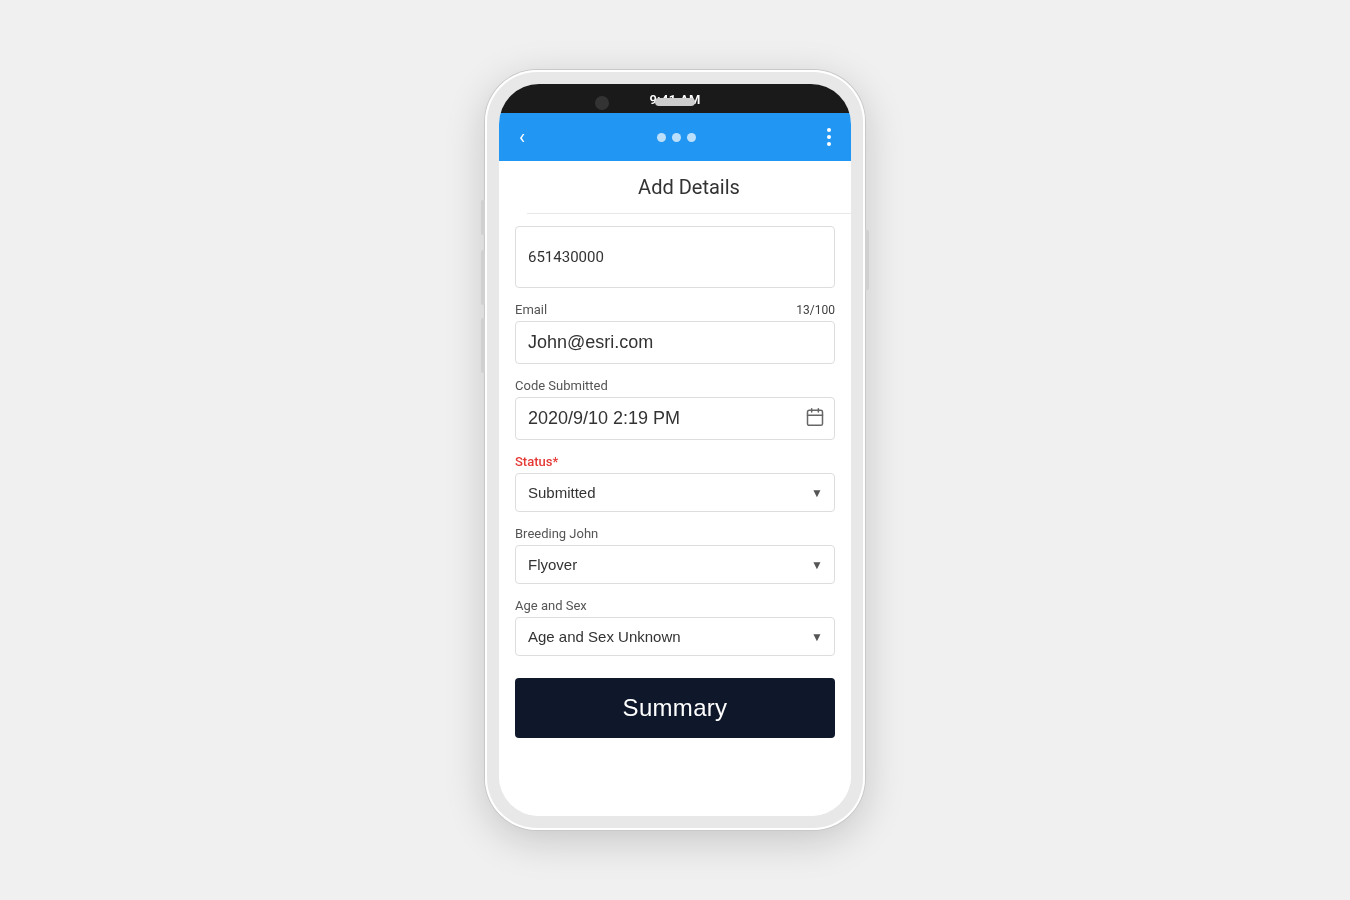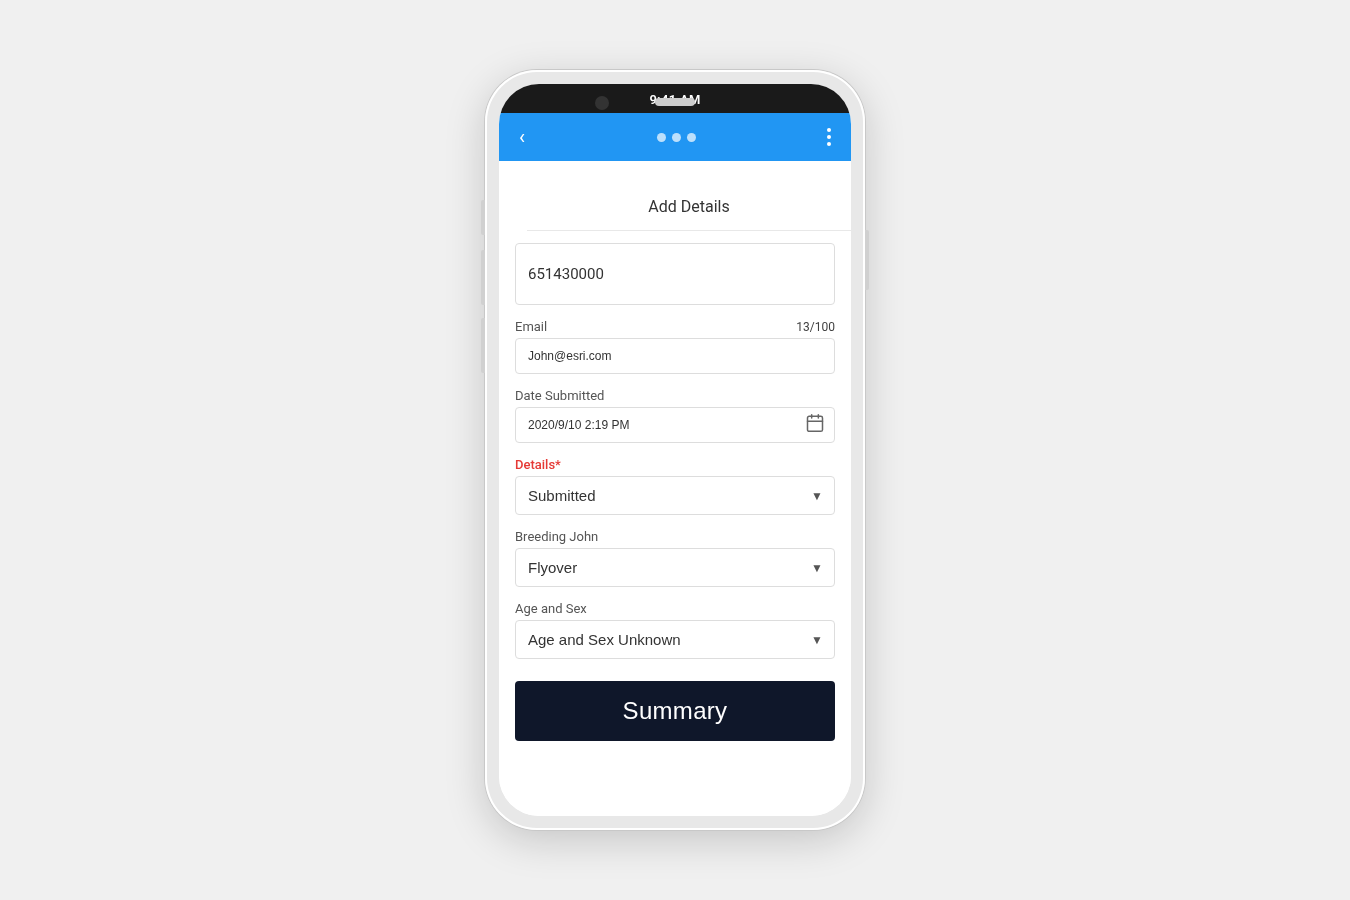--- a/index.html
+++ b/index.html
@@ -166,24 +166,24 @@
     .content {
       flex: 1;
       overflow-y: auto;
       background: #fff;
       display: flex;
       flex-direction: column;
     }
 
     .page-title {
       text-align: center;
-      font-size: 16px;
+      font-size: 20px;
       font-weight: 400;
       color: #333;
-      padding: 36px 16px 14px;
+      padding: 14px 16px 14px;
       border-bottom: 1px solid #e8e8e8;
       margin-left: 28px;
     }
 
     .form-area {
       flex: 1;
       padding: 12px 16px;
       display: flex;
       flex-direction: column;
       gap: 0;
@@ -223,21 +223,21 @@
     .field-char-count {
       font-size: 12px;
       color: #404040;
     }
 
     .field-input {
       width: 100%;
       border: 1px solid #ddd;
       border-radius: 4px;
       padding: 10px 12px;
-      font-size: 12px;
+      font-size: 18px;
       color: #333;
       background: #fff;
       outline: none;
     }
 
     .field-date-wrapper {
       position: relative;
       display: flex;
       align-items: center;
     }
@@ -345,37 +345,37 @@
 
         <div class="field-group">
           <div class="field-label">
             <span>Email</span>
             <span class="field-char-count">13/100</span>
           </div>
           <input class="field-input" type="text" value="John@esri.com" style="">
         </div>
 
         <div class="field-group">
-          <div class="field-label">Date Submitted</div>
+          <div class="field-label">Code Submitted</div>
           <div class="field-date-wrapper">
             <input class="field-input" type="text" value="2020/9/10 2:19 PM" style="">
             <div class="calendar-icon">
               <svg width="20" height="20" viewBox="0 0 24 24" fill="none" stroke="#666" stroke-width="1.8" stroke-linecap="round" stroke-linejoin="round">
                 <rect x="3" y="4" width="18" height="18" rx="2" ry="2"></rect>
                 <line x1="16" y1="2" x2="16" y2="6"></line>
                 <line x1="8" y1="2" x2="8" y2="6"></line>
                 <line x1="3" y1="10" x2="21" y2="10"></line>
               </svg>
             </div>
           </div>
         </div>
 
         <div class="field-group">
           <div class="field-label">
-            <span class="field-label-required">Details*</span>
+            <span class="field-label-required">Status*</span>
           </div>
           <div class="field-select-wrapper">
             <select class="field-select">
               <option>Submitted</option>
               <option>Draft</option>
               <option>Approved</option>
               <option>Rejected</option>
             </select>
             <span class="select-arrow">▼</span>
           </div>

